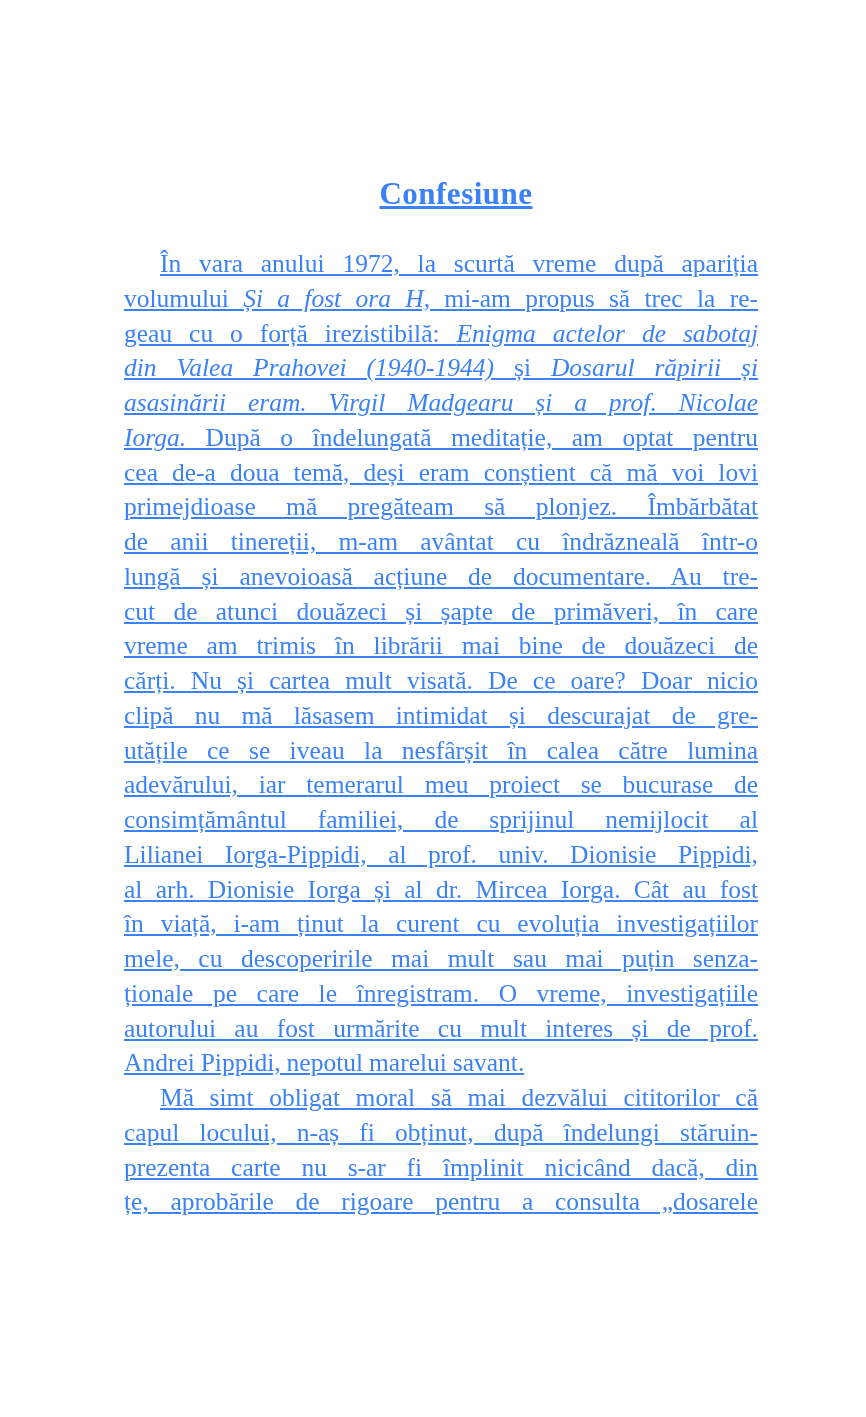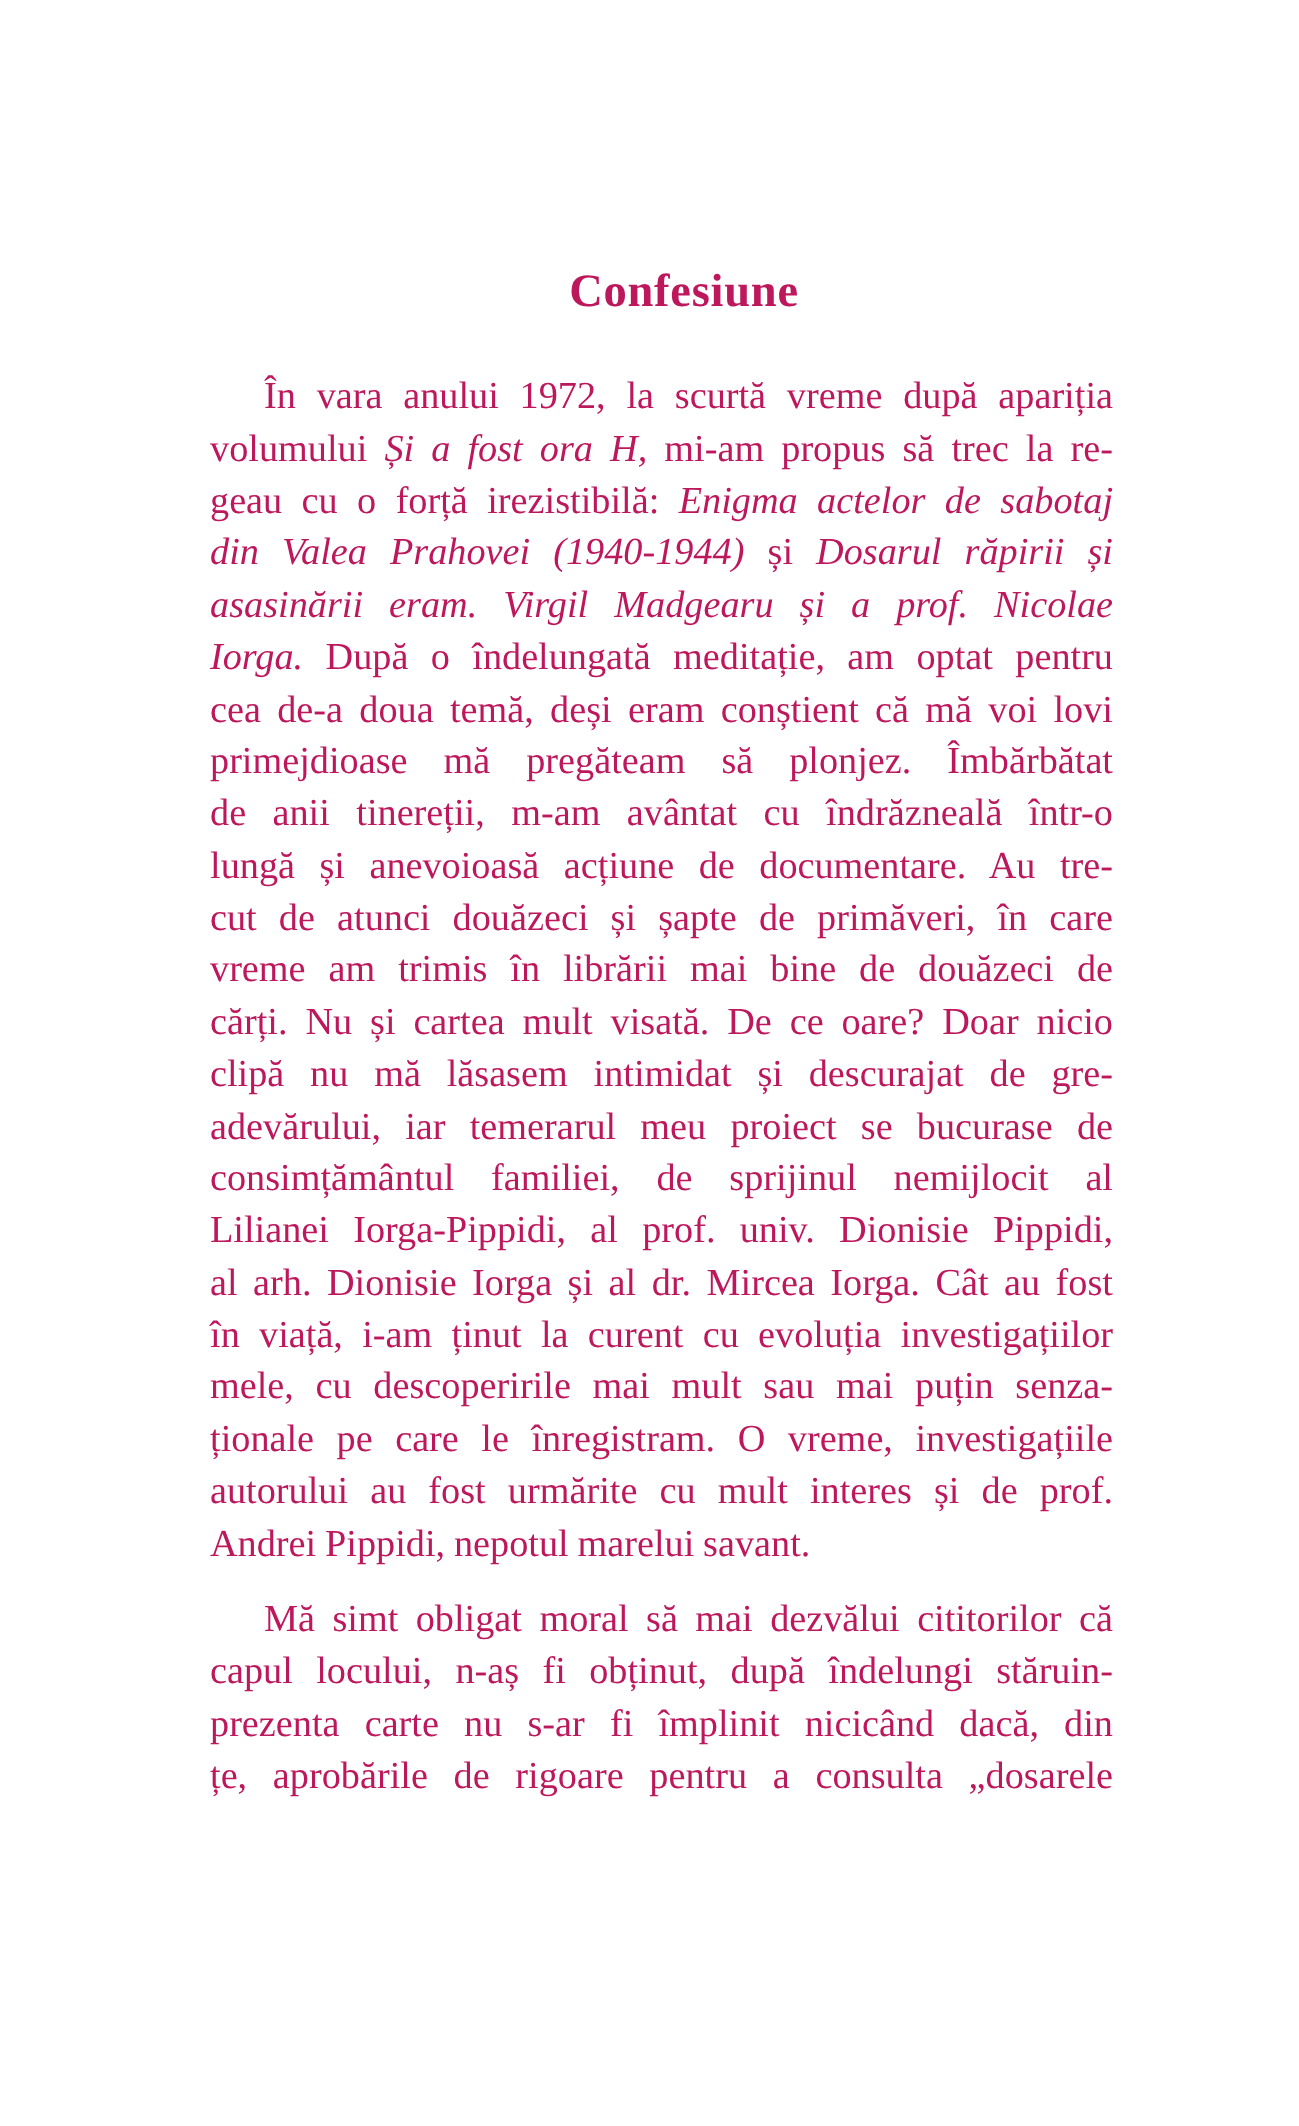--- a/index.html
+++ b/index.html
@@ -20,56 +20,57 @@
   }
   .chapter-title {
     font-weight: bold;
     font-size: 31px;
     line-height: 36px;
     text-align: center;
     text-indent: 30px;
     letter-spacing: 0.5px;
     margin: 0 0 35px 0;
   }
-  .paragraph { margin: 16px; }
+  .paragraph { margin: 0; }
   .line {
     font-size: 25.5px;
     line-height: 34.75px;
     text-align: justify;
     text-align-last: justify;
     word-spacing: -0.5px;
   }
   .line.nojust {
     text-align: center;
     text-align-last: left;
   }
   .line.indent { text-indent: 36px; }
   .it { font-style: italic; }
 </style>
 </head>
 <body style="background: rgb(255, 255, 255);">
 
-<div class="page-column" style="color: #be185d;">
+<div class="page-column" style="color: #3b82f6; text-decoration: underline;">
   <h1 class="chapter-title">Confesiune</h1>
   <div>
       <div class="paragraph">
         <div class="line indent"><span>În vara anului 1972, la scurtă vreme după apariția</span></div>
         <div class="line"><span>volumului </span><span class="it">Și a fost ora H,</span><span> mi-am propus să trec la re-</span></div>
         <div class="line"><span>geau cu o forță irezistibilă: </span><span class="it">Enigma actelor de sabotaj</span></div>
         <div class="line"><span class="it">din Valea Prahovei (1940-1944)</span><span> și </span><span class="it">Dosarul răpirii și</span></div>
         <div class="line"><span class="it">asasinării eram. Virgil Madgearu și a prof. Nicolae</span></div>
         <div class="line"><span class="it">Iorga.</span><span> După o îndelungată meditație, am optat pentru</span></div>
         <div class="line"><span>cea de-a doua temă, deși eram conștient că mă voi lovi</span></div>
         <div class="line"><span>primejdioase mă pregăteam să plonjez. Îmbărbătat</span></div>
         <div class="line"><span>de anii tinereții, m-am avântat cu îndrăzneală într-o</span></div>
         <div class="line"><span>lungă și anevoioasă acțiune de documentare. Au tre-</span></div>
         <div class="line"><span>cut de atunci douăzeci și șapte de primăveri, în care</span></div>
         <div class="line"><span>vreme am trimis în librării mai bine de douăzeci de</span></div>
         <div class="line"><span>cărți. Nu și cartea mult visată. De ce oare? Doar nicio</span></div>
         <div class="line"><span>clipă nu mă lăsasem intimidat și descurajat de gre-</span></div>
+        <div class="line"><span>utățile ce se iveau la nesfârșit în calea către lumina</span></div>
         <div class="line"><span>adevărului, iar temerarul meu proiect se bucurase de</span></div>
         <div class="line"><span>consimțământul familiei, de sprijinul nemijlocit al</span></div>
         <div class="line"><span>Lilianei Iorga-Pippidi, al prof. univ. Dionisie Pippidi,</span></div>
         <div class="line"><span>al arh. Dionisie Iorga și al dr. Mircea Iorga. Cât au fost</span></div>
         <div class="line"><span>în viață, i-am ținut la curent cu evoluția investigațiilor</span></div>
         <div class="line"><span>mele, cu descoperirile mai mult sau mai puțin senza-</span></div>
         <div class="line"><span>ționale pe care le înregistram. O vreme, investigațiile</span></div>
         <div class="line"><span>autorului au fost urmărite cu mult interes și de prof.</span></div>
         <div class="line nojust"><span>Andrei Pippidi, nepotul marelui savant.</span></div>
       </div>

